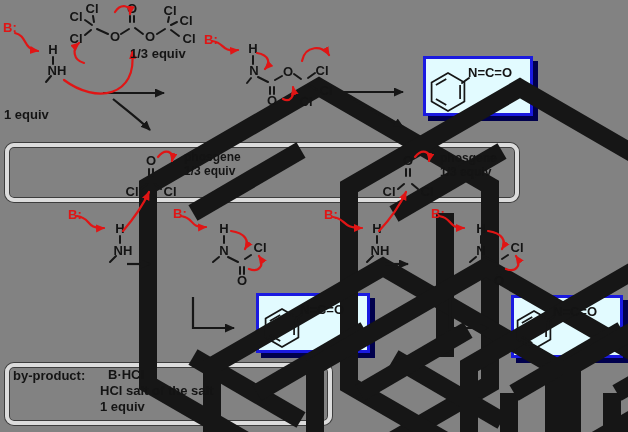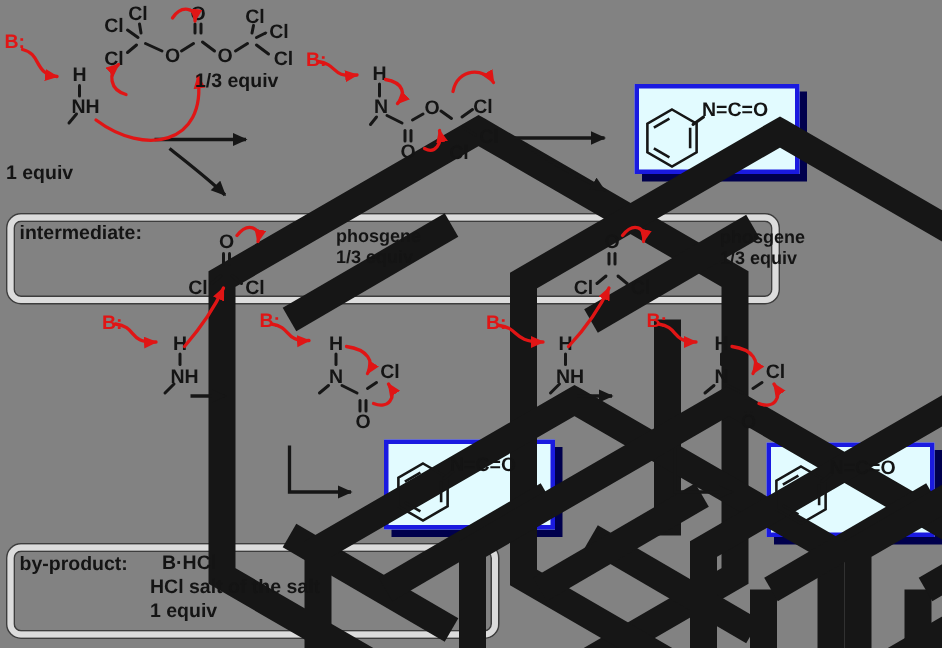--- a/index.html
+++ b/index.html
@@ -10,21 +10,21 @@
   }
   .panel{
     position:absolute;box-sizing:border-box;border:4px solid #dcdcdc;border-radius:9px;
     box-shadow:0 0 0 1px #3d3d3d, inset 0 0 0 1px #3d3d3d;background:transparent;
   }
   .pbox{
     position:absolute;box-sizing:border-box;background:#e2fbff;border:3px solid #1a1ae0;
     box-shadow:5px 5px 0 0 #00004d;
   }
   .lbl{position:absolute;font-weight:bold;color:#141414;font-size:13px;line-height:14px;white-space:nowrap;}
-  .lbl.small{font-size:12px;margin-left:40px;}
+  .lbl.small{font-size:12px;}
   .blabel{position:absolute;font-weight:bold;color:#e01515;font-size:13px;white-space:nowrap;}
   .mech-svg{position:absolute;left:0;top:0;}
   .bond{stroke:#161616;stroke-width:2;fill:none;stroke-linecap:round;}
   .barrow{stroke:#161616;stroke-width:2.2;fill:none;stroke-linejoin:miter;}
   .rarrow{stroke:#e01515;stroke-width:2.2;fill:none;stroke-linecap:round;}
   .atom{font:bold 13px "Liberation Sans",sans-serif;fill:#141414;text-anchor:middle;}
   .atom-start{font:bold 13px "Liberation Sans",sans-serif;fill:#141414;text-anchor:start;}
   .byline{position:absolute;font-weight:bold;color:#141414;font-size:13px;line-height:16px;white-space:nowrap;}
 </style>
 </head>
@@ -227,21 +227,20 @@
   <div class="blabel" style="left:204px;top:32px">B:</div>
   <div class="blabel" style="left:68px;top:207px">B:</div>
   <div class="blabel" style="left:173px;top:206px">B:</div>
   <div class="blabel" style="left:324px;top:207px">B:</div>
   <div class="blabel" style="left:431px;top:206px">B:</div>
 
   <div class="lbl" style="left:4px;top:108px">1 equiv</div>
   <div class="lbl" style="left:130px;top:47px">1/3 equiv</div>
 
   <div class="lbl" style="left:13px;top:148px">
-    <div>intermediate:</div>
   </div>
 
   <div class="lbl small" style="left:184px;top:150px">
     <div>phosgene</div>
     <div>1/3 equiv</div>
   </div>
   <div class="lbl small" style="left:440px;top:151px">
     <div>phosgene</div>
     <div>1/3 equiv</div>
   </div>

